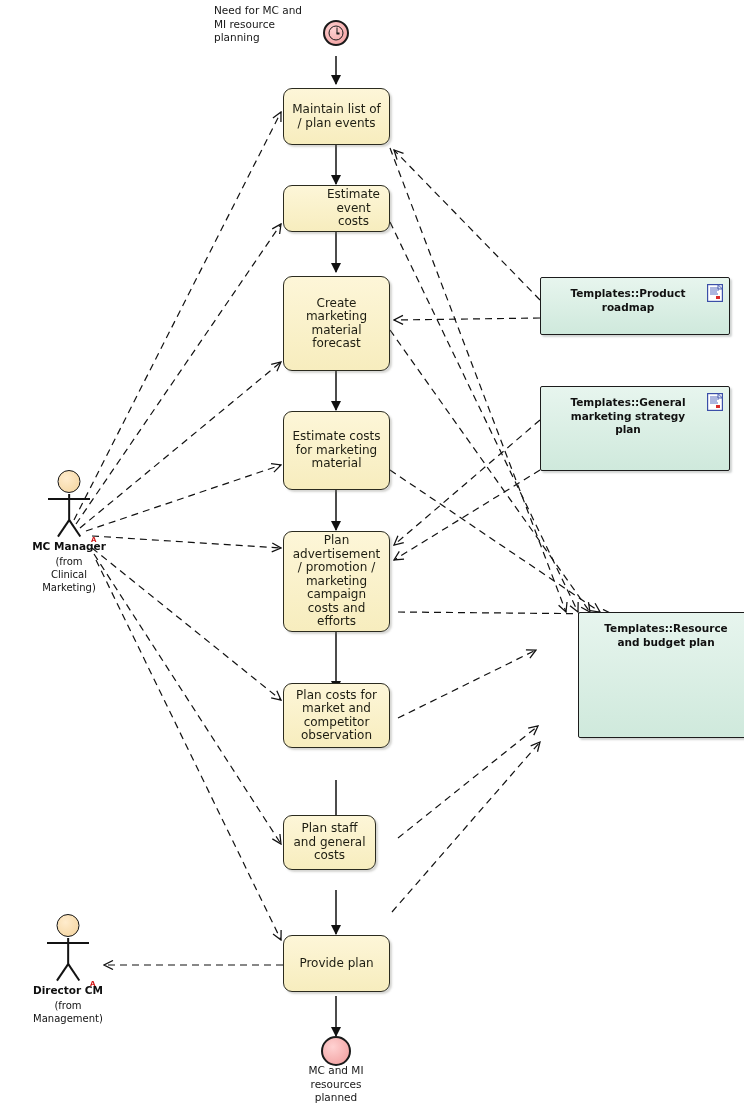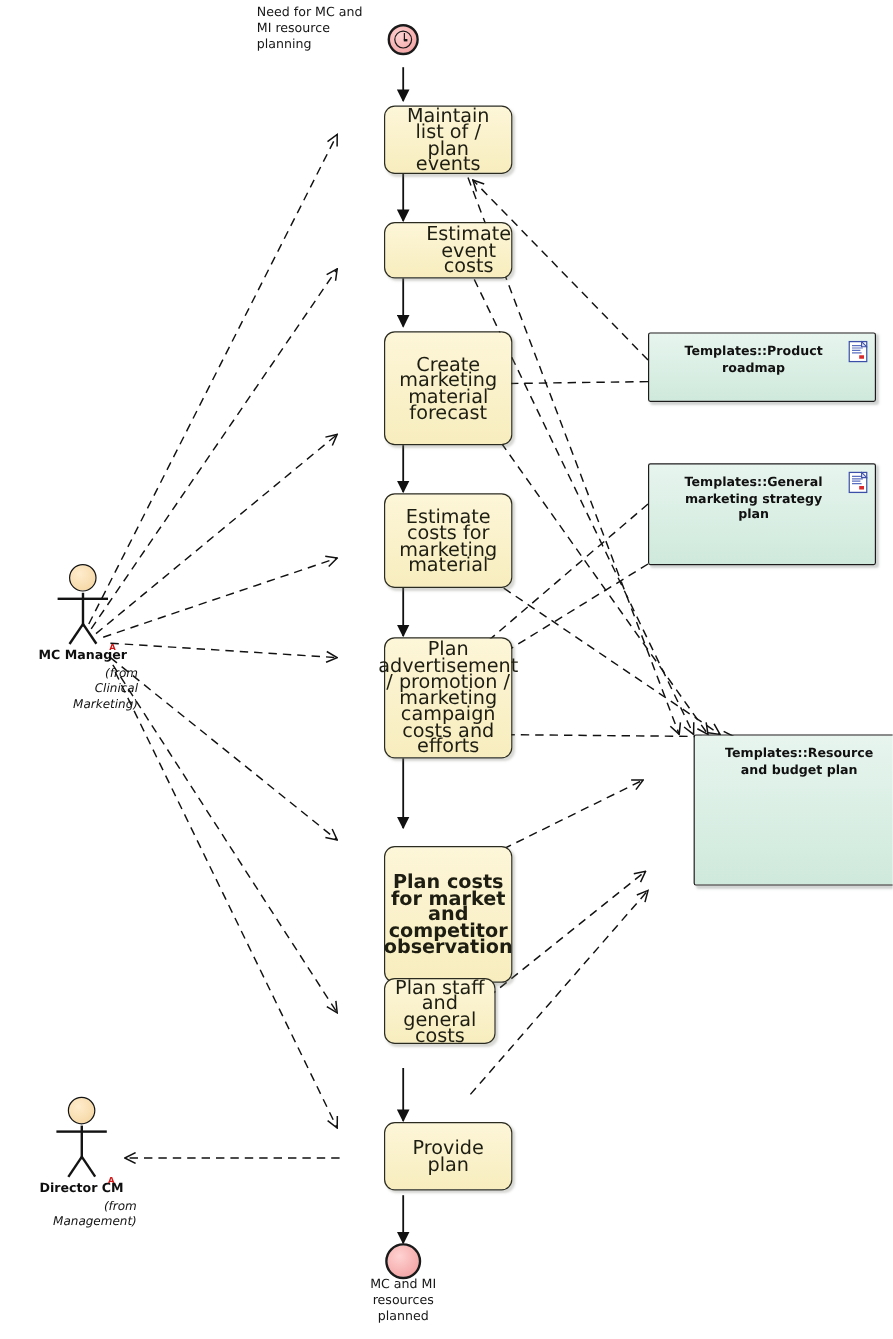--- a/index.html
+++ b/index.html
@@ -31,24 +31,23 @@
     box-sizing: border-box;
     border: 1.4px solid #2b2b1f;
     border-radius: 9px;
     background: linear-gradient(to bottom, #fdf6d8 0%, #f7edbe 100%);
     box-shadow: 2px 2px 2px rgba(120,120,110,0.30);
     display: flex;
     align-items: center;
     justify-content: center;
     text-align: center;
     color: #1d1d12;
-    font-size: 16px;
+    font-size: 12px;
     line-height: 13.5px;
     padding: 3px 6px;
-    margin-left: 37px;
   }
   .action span { display: block; }
 
   
   .docnode {
     position: absolute;
     box-sizing: border-box;
     border: 1.4px solid #1c1c1c;
     border-radius: 2px;
     background: linear-gradient(to bottom, #e7f5ee 0%, #cfe9dc 100%);
@@ -165,24 +164,23 @@
     margin-left: 22px;
     font-size: 7px;
     color: #d01616;
     font-weight: bold;
   }
   .actor .afrom {
     position: absolute;
     top: 85px;
     left: 50%;
     transform: translateX(-50%);
-    text-align: right;
+    text-align: center;
     font-size: 10px;
     line-height: 13px;
-    font-style: italic;
     color: #111;
     width: 92px;
   }
 </style>
 </head>
 <body>
 
 <div id="canvas">
 
   <svg id="wires" viewBox="0 0 744 1116" xmlns="http://www.w3.org/2000/svg">
@@ -269,21 +267,21 @@
   </div>
 
   <div class="action" style="left:283px; top:411px; width:107px; height:79px;">
     <span>Estimate costs for marketing material</span>
   </div>
 
   <div class="action" style="left:283px; top:531px; width:107px; height:101px;">
     <span>Plan advertisement / promotion / marketing campaign costs and efforts</span>
   </div>
 
-  <div class="action" style="left:283px; top:705px; width:107px; height:114px;font-weight:bold;">
+  <div class="action" style="left:283px; top:683px; width:107px; height:65px;">
     <span>Plan costs for market and competitor observation</span>
   </div>
 
   <div class="action" style="left:283px; top:815px; width:93px; height:55px;">
     <span>Plan staff and general costs</span>
   </div>
 
   <div class="action" style="left:283px; top:935px; width:107px; height:57px;">
     <span>Provide plan</span>
   </div>

